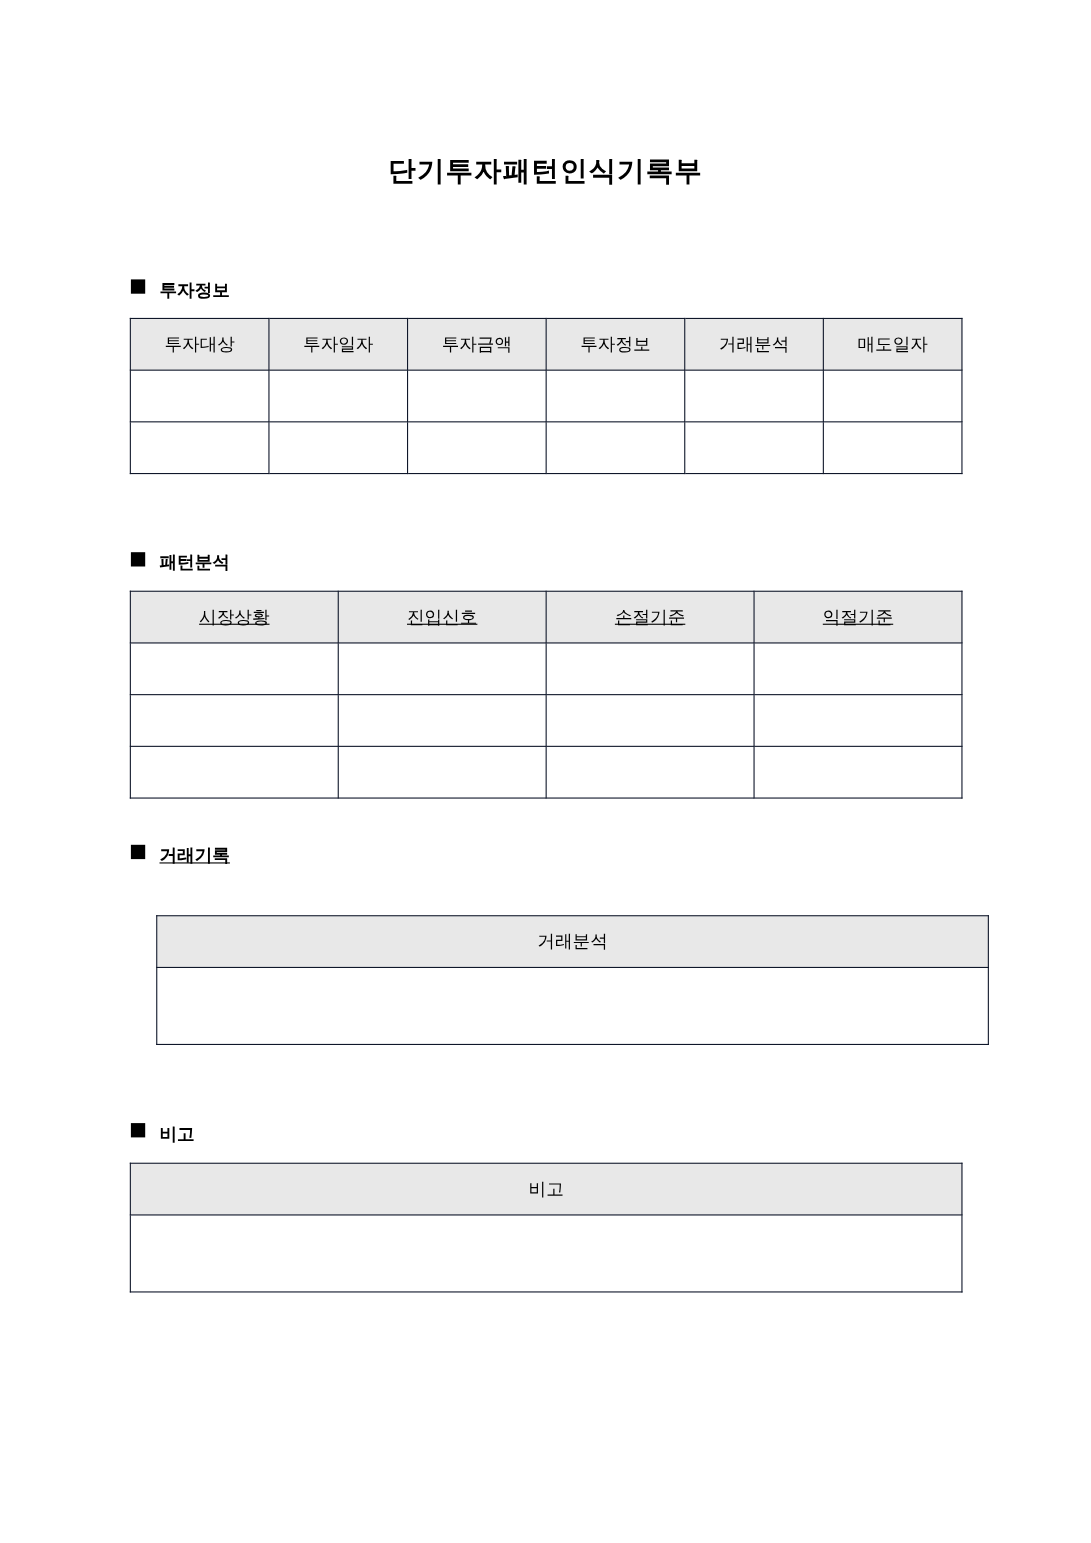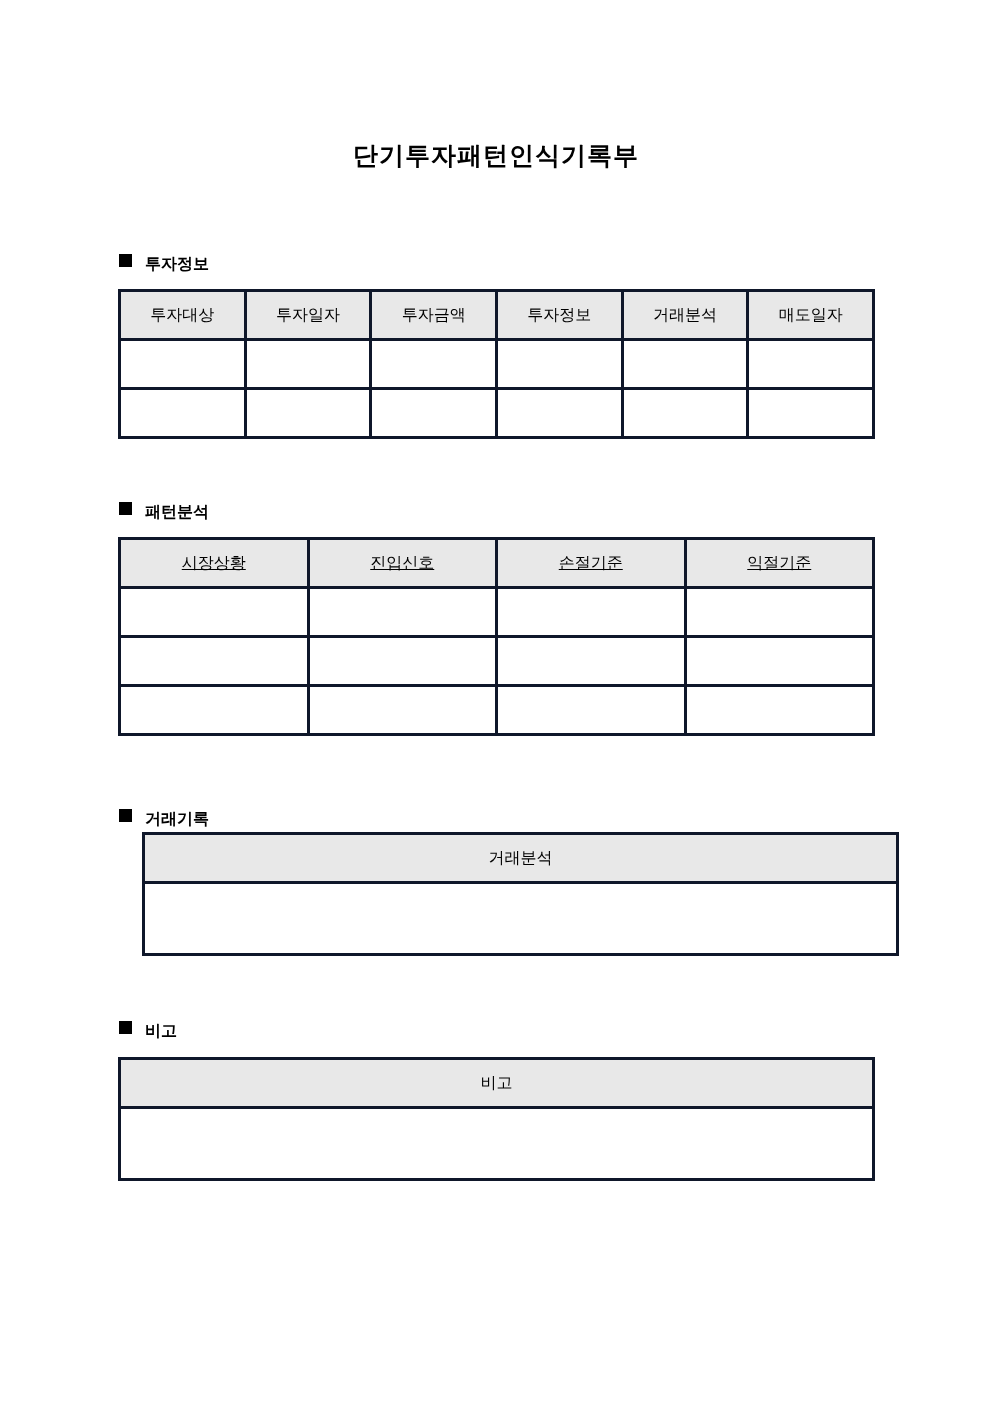--- a/index.html
+++ b/index.html
@@ -43,21 +43,21 @@
       margin-top: 2px;
     }
     table.form {
       position: absolute;
       left: 118px;
       width: 757px;
       border-collapse: collapse;
       table-layout: fixed;
     }
     table.form th, table.form td {
-      border: 3px solid #0f172a;
+      border: 1px solid #0f172a;
       padding: 0;
       text-align: center;
       font-size: 16px;
       font-weight: normal;
     }
     table.form th {
       background: #e8e8e8;
       height: 46px;
     }
     table.form td {
@@ -136,21 +136,21 @@
     </tr>
     <tr>
       <td></td>
       <td></td>
       <td></td>
       <td></td>
     </tr>
   </tbody>
 </table>
 
-<div class="section-heading" style="top:807px;">
+<div class="section-heading" style="top:766px;text-decoration:underline;">
   <span class="bullet"></span>
   <span>거래기록</span>
 </div>
 <table class="form" style="top:832px;margin-left:24px;">
   <thead>
     <tr>
       <th>거래분석</th>
     </tr>
   </thead>
   <tbody>

